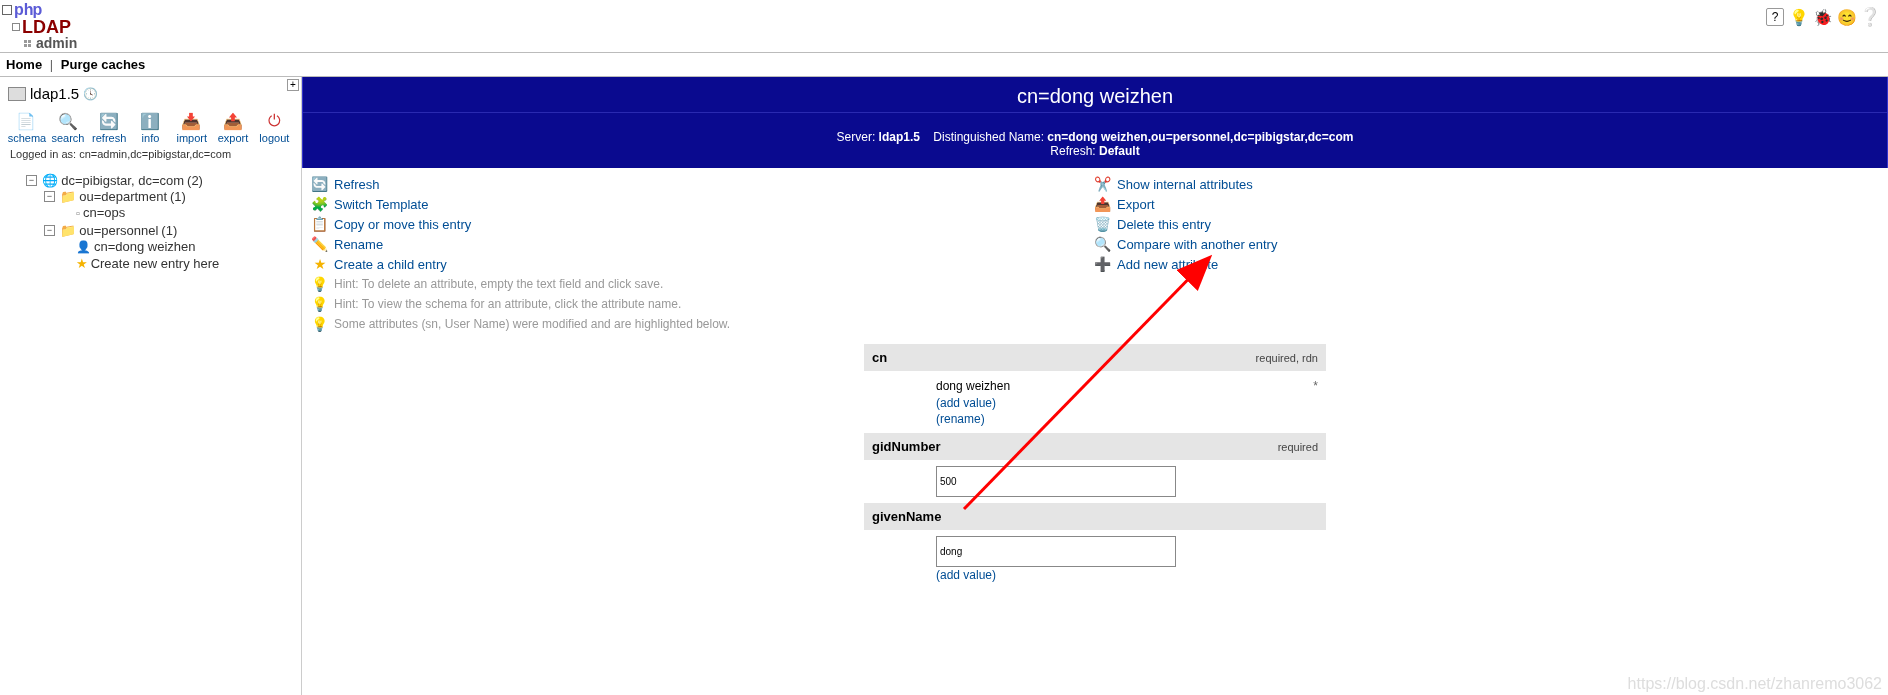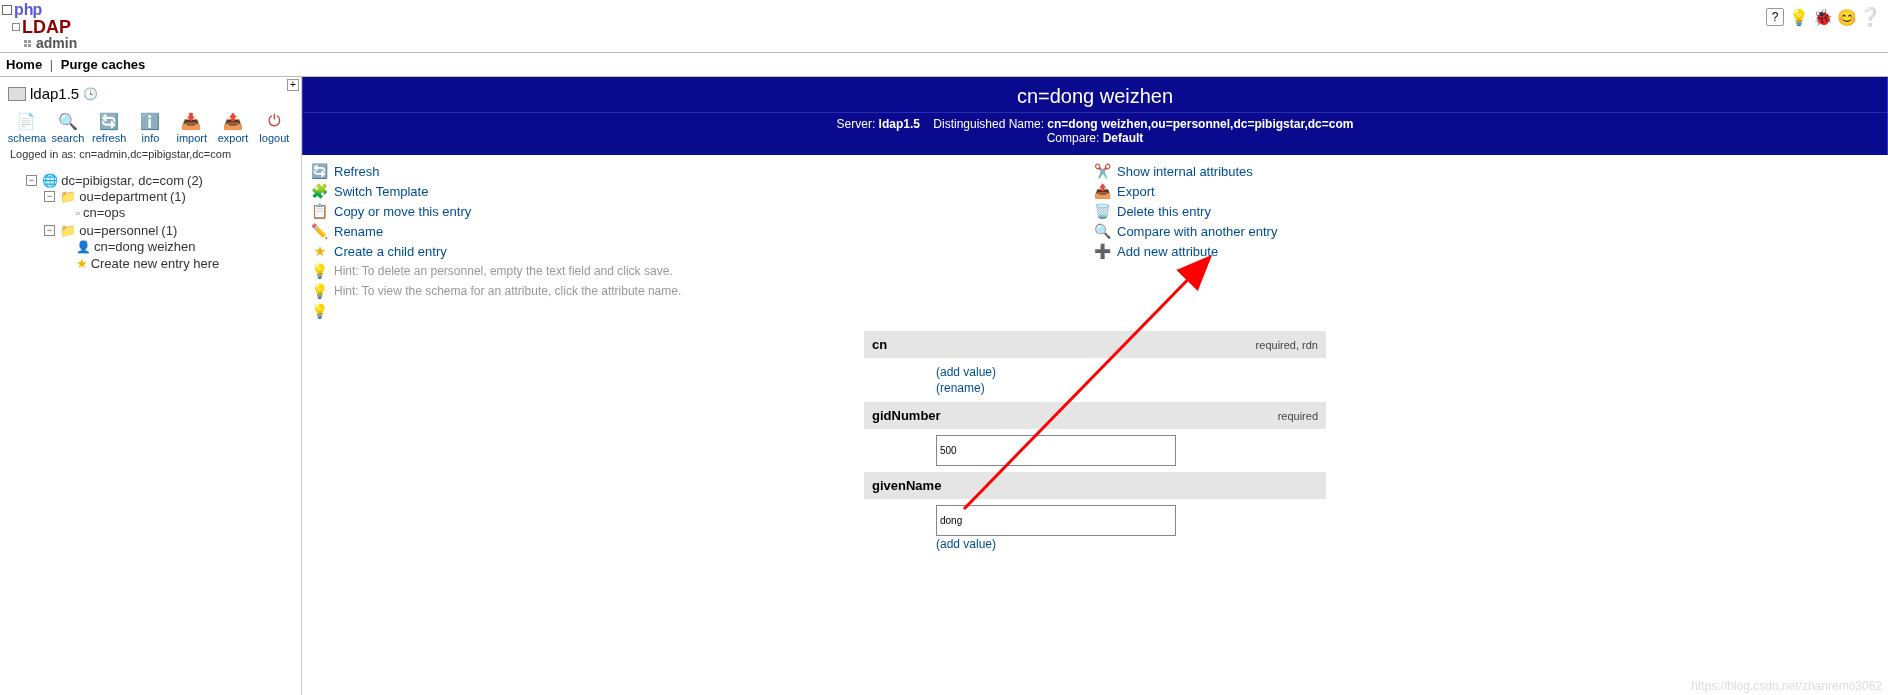--- a/index.html
+++ b/index.html
@@ -52,21 +52,21 @@
 .tree .ic-fold { color:#d49b00; font-size:13px;}
 .tree .ic-person { color:#cc7a00; font-size:12px;}
 .tree .ic-leaf { color:#888; font-size:11px;}
 .tree .ic-star { color:#f5b301; font-size:13px;}
 .tree a { color:#333; }
 .tree .count { color:#333; }
 
 .right-panel { flex: 1; padding: 0; position:relative; }
 .entry-header { background: #00008b; background: linear-gradient(to bottom,#0a0a8f 0%, #0a0a8f 100%); color:#fff; text-align:center; padding: 6px 0 6px; border-left:1px solid #3333cc; border-right:1px solid #3333cc;}
 .entry-header .title { font-size: 20px; padding: 2px 0 4px; border-bottom:1px solid #2a2ab0;}
-.entry-header .meta { font-size: 12px; padding: 4px 0; }
+.entry-header .meta { font-size: 12px; padding: 4px 0; margin-top: 13px; }
 .entry-header .meta b { font-weight:bold; }
 
 .action-area { display:flex; padding: 6px 10px 4px 10px; gap: 0; }
 .action-col { flex:1; }
 .action-col .act { display:flex; align-items:center; gap:6px; padding:2px 0; font-size:13px; }
 .action-col .act .aic { width:16px; height:16px; display:inline-flex; align-items:center; justify-content:center; font-size:14px; }
 .action-col .act.hint { color:#999; font-size:12px; }
 .action-col .act.hint .aic { color:#ccc; }
 .act .star { color:#f5b301; }
 
@@ -75,21 +75,21 @@
 .attr-h .name { font-weight:bold; }
 .attr-h .flags { font-size:11px; color:#444; }
 .attr-body { padding: 6px 8px 6px 72px; font-size:12px; }
 .attr-body .val-row { display:flex; justify-content:space-between; align-items:center; padding:2px 0 2px 0; }
 .attr-body input[type=text] { width: 240px; font-size:10px; padding:9px 3px; border:1px solid #888; }
 .attr-body .sub { color:#004d94; font-size:12px; padding:1px 0;}
 .attr-body .asterisk { color:#666; }
 
 .annotation-arrow { position:absolute; left: 660px; top: 176px; pointer-events:none; }
 
-.watermark { position:absolute; right:6px; bottom:4px; color:#ddd; font-size:12px;margin-top:34px; }
+.watermark { position:absolute; right:6px; bottom:4px; color:#ddd; font-size:16px;margin-top:34px; }
 </style>
 </head>
 <body>
 
 <div class="header-bar">
   <div class="logo">
     <span class="logo-row1">
         <span class="bx"></span>
         <span class="php-p">p</span>
         <span class="php-hp">hp</span>
@@ -217,21 +217,21 @@
     </div>
   </div>
 
   <div class="right-panel">
     <div class="entry-header">
       <div class="title">cn=dong weizhen</div>
       <div class="meta">
         <span>Server:</span> <b>ldap1.5</b>
         &nbsp;&nbsp;
         <span>Distinguished Name:</span> <b>cn=dong weizhen,ou=personnel,dc=pibigstar,dc=com</b><br>
-        <span>Compare:</span> <b>Default</b>
+        <span>Refresh:</span> <b>Default</b>
       </div>
     </div>
 
     <div class="action-area">
       <div class="action-col">
         <div class="act">
             <span class="aic">🔄</span>
             <a href="#">Refresh</a>
           </div>
         <div class="act">
@@ -245,28 +245,29 @@
         <div class="act">
             <span class="aic">✏️</span>
             <a href="#">Rename</a>
           </div>
         <div class="act">
             <span class="aic star">★</span>
             <a href="#">Create a child entry</a>
           </div>
         <div class="act hint">
             <span class="aic">💡</span>
-            <span>Hint: To delete an personnel, empty the text field and click save.</span>
+            <span>Hint: To delete an attribute, empty the text field and click save.</span>
           </div>
         <div class="act hint">
             <span class="aic">💡</span>
             <span>Hint: To view the schema for an attribute, click the attribute name.</span>
           </div>
         <div class="act hint">
             <span class="aic">💡</span>
+            <span>Some attributes (sn, User Name) were modified and are highlighted below.</span>
           </div>
       </div>
       <div class="action-col">
         <div class="act">
             <span class="aic">✂️</span>
             <a href="#">Show internal attributes</a>
           </div>
         <div class="act">
             <span class="aic">📤</span>
             <a href="#">Export</a>
@@ -295,20 +296,24 @@
       <line x1="2" y1="256" x2="246" y2="6" stroke="red" stroke-width="3" marker-end="url(#ah)"></line>
     </svg>
 
     <div class="attr-table">
 
       <div class="attr-h">
         <span class="name">cn</span>
         <span class="flags"><span>required</span>, <span>rdn</span></span>
       </div>
       <div class="attr-body">
+        <div class="val-row">
+          <span>dong weizhen</span>
+          <span class="asterisk">*</span>
+        </div>
         <div class="sub"><a href="#">(add value)</a></div>
         <div class="sub"><a href="#">(rename)</a></div>
       </div>
 
       <div class="attr-h">
         <span class="name">gidNumber</span>
         <span class="flags">required</span>
       </div>
       <div class="attr-body">
         <input type="text" value="500" style="">

